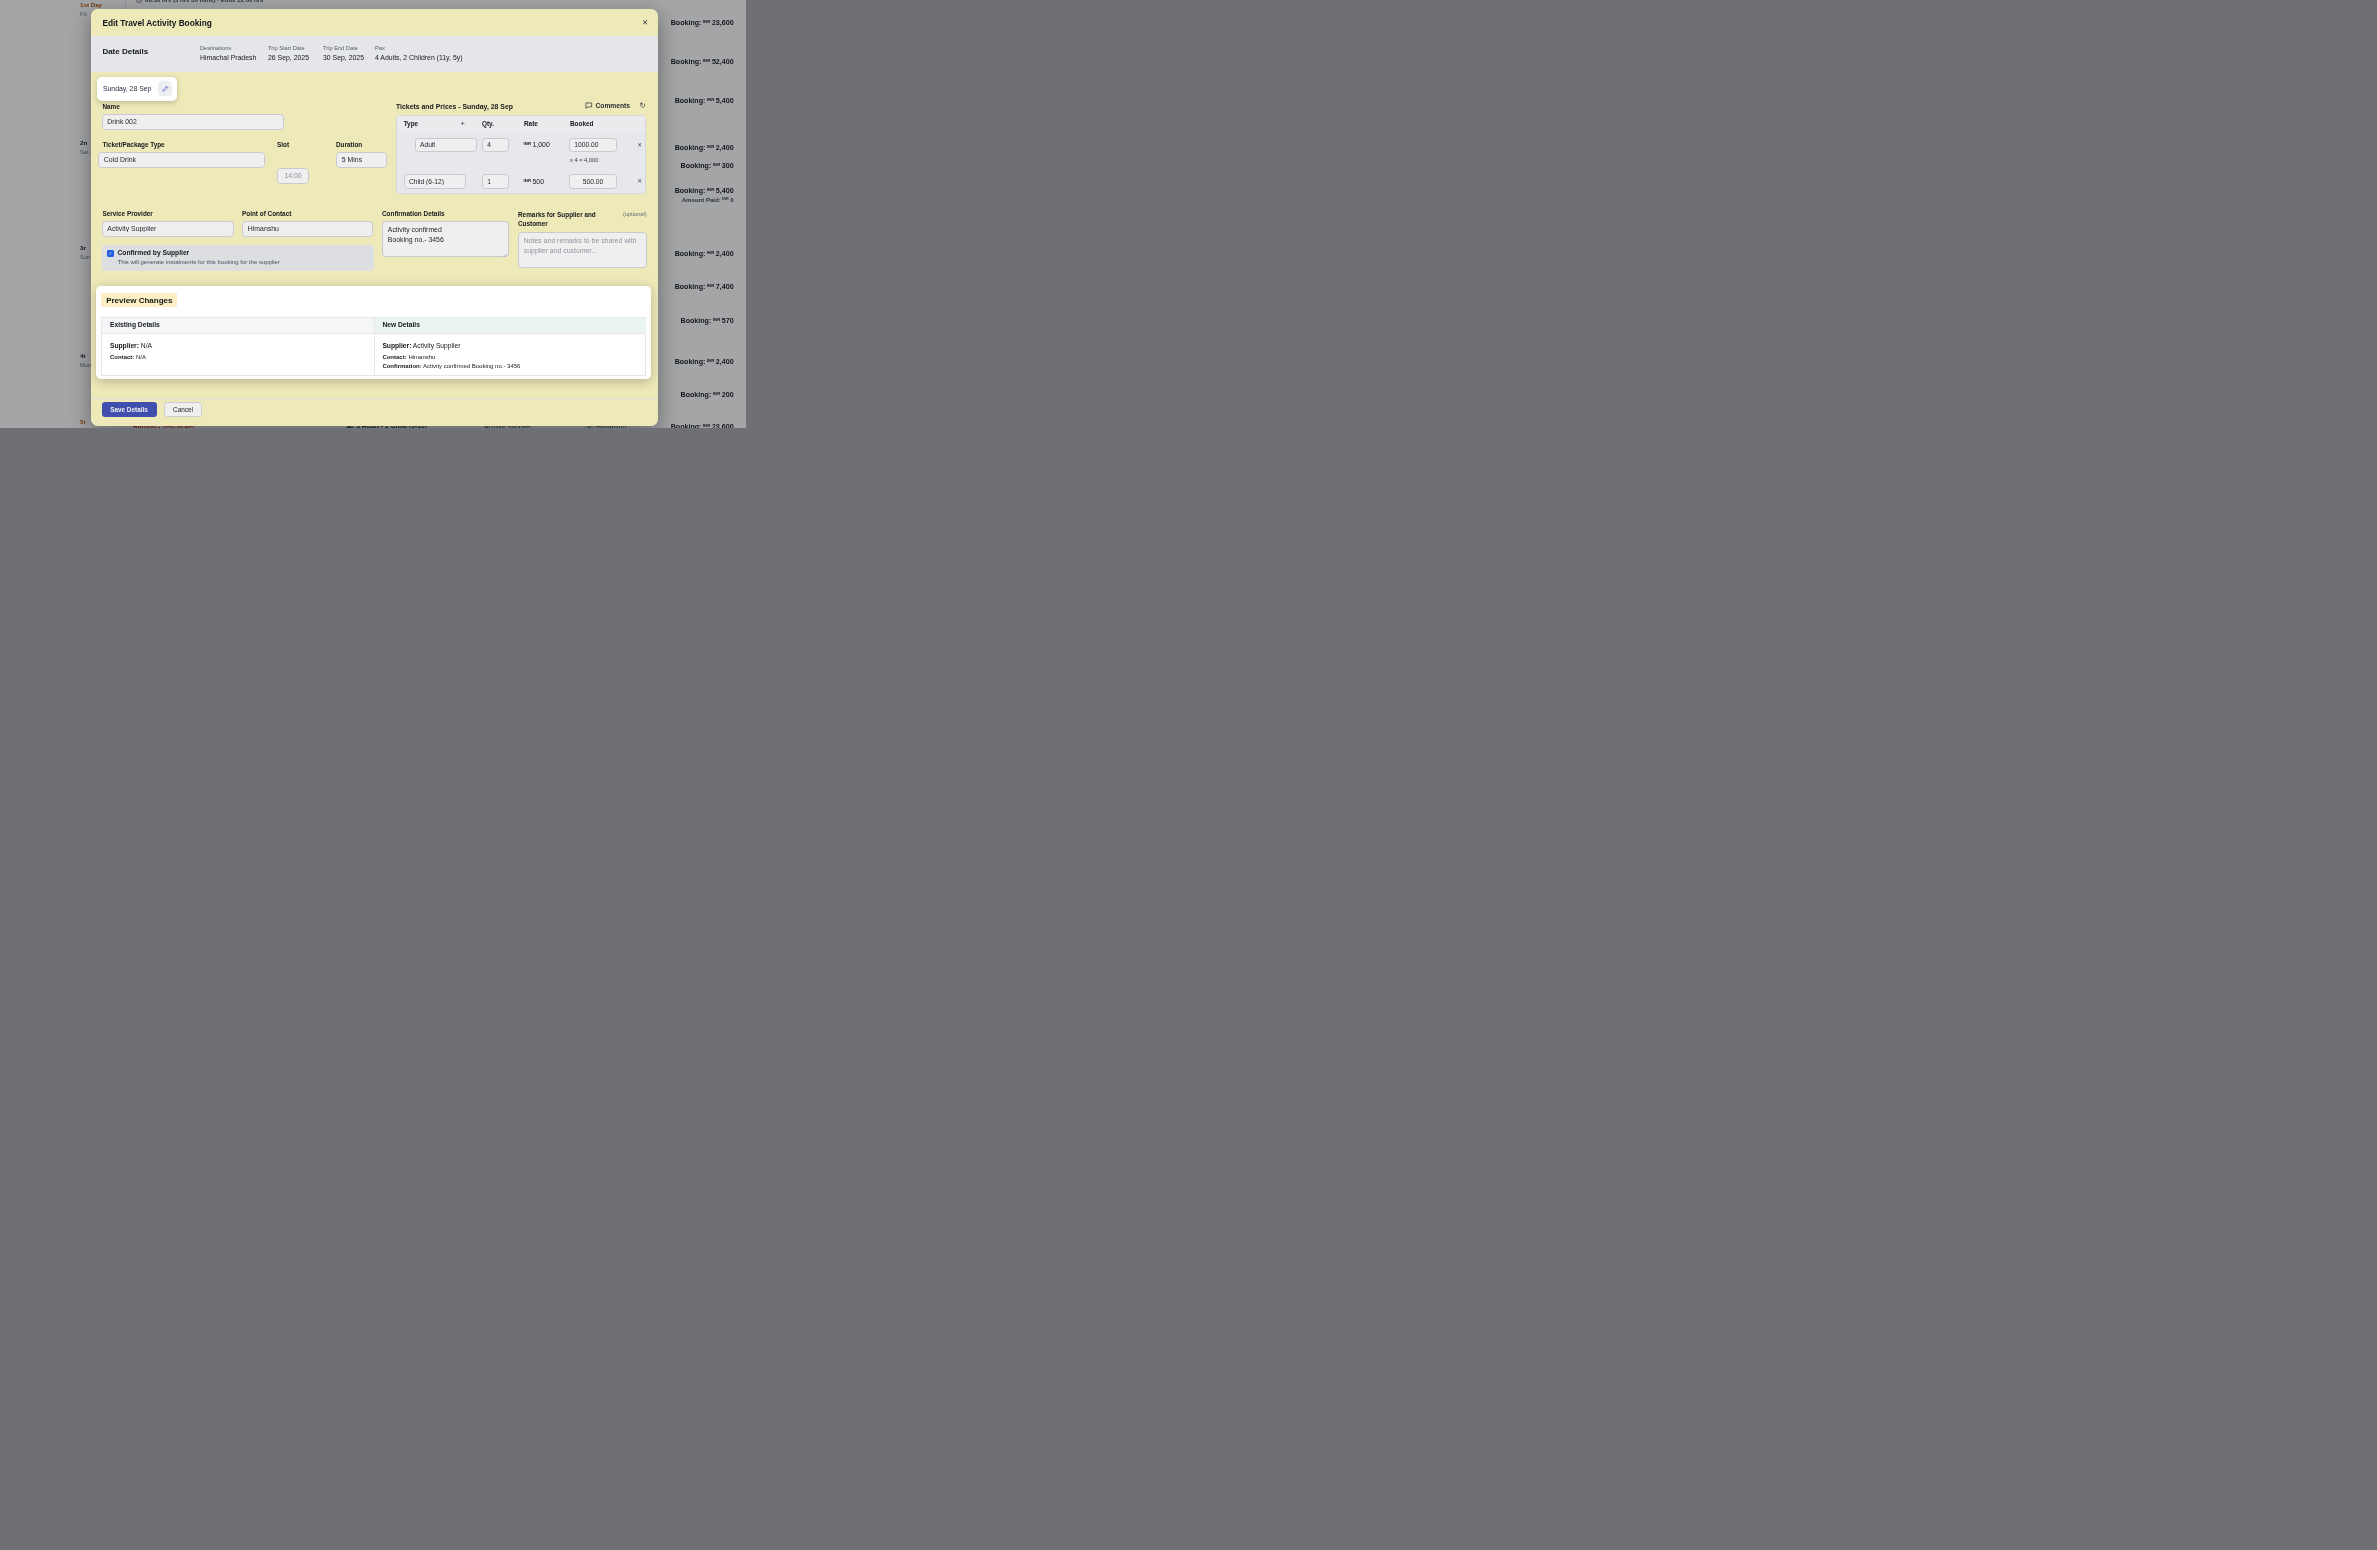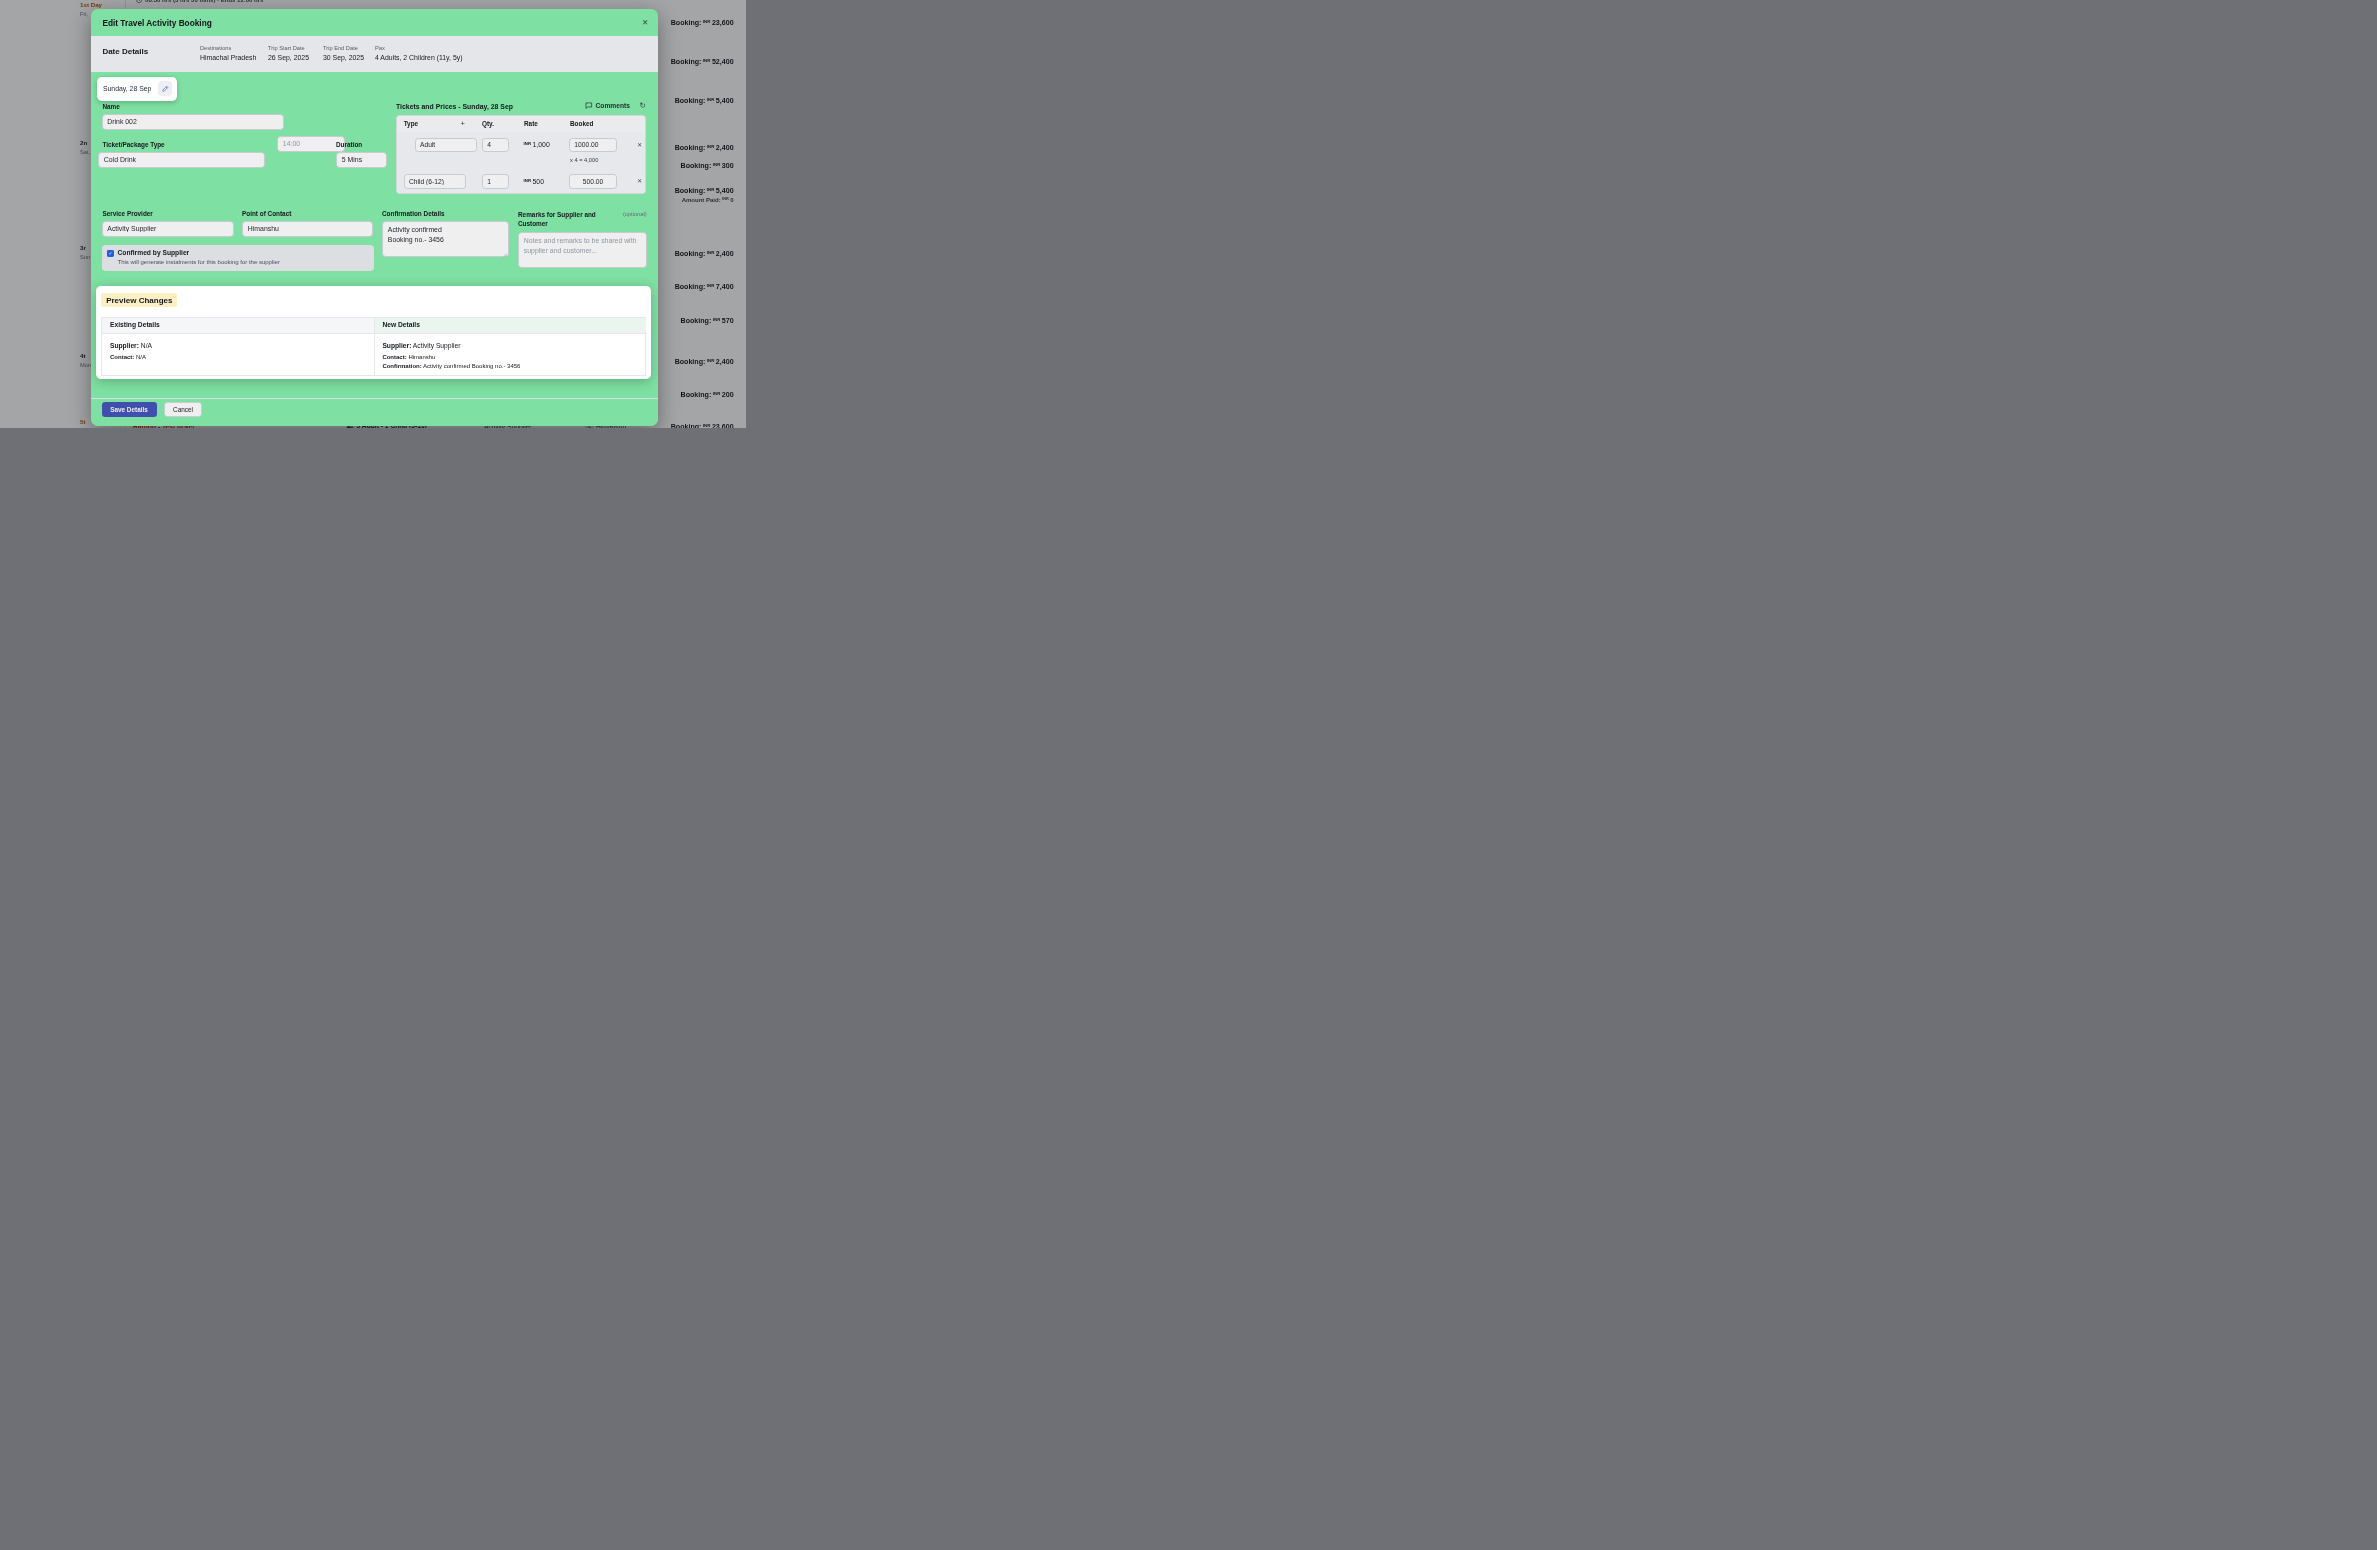--- a/index.html
+++ b/index.html
@@ -9,21 +9,21 @@
   .bk{position:absolute;right:12.4px;font-weight:bold;font-size:7.1px;color:#15181d;text-align:right;white-space:nowrap;}
   .bk-sub{font-size:6px;font-weight:bold;color:#3e444c;margin-top:1.9px;}
   .inr{font-size:4.3px;font-weight:bold;position:relative;top:-1.9px;margin:0 1.4px;letter-spacing:0.1px;}
   .inr-s{font-size:3.8px;}
   .day{position:absolute;left:80px;width:44px;white-space:nowrap;}
   .day-t{font-size:6.2px;font-weight:bold;}
   .day-d{font-size:5.7px;color:#6b7280;margin-top:2.9px;}
   .frag{position:absolute;font-weight:bold;font-size:7.1px;color:#15181d;}
   
   .backdrop{position:absolute;inset:0;background:rgba(16,18,22,0.38);z-index:2;}
-  .modal{position:absolute;left:91px;top:8.6px;width:567px;height:417px;background:#86efac;border-radius:6.7px;
+  .modal{position:absolute;left:91px;top:8.6px;width:567px;height:417px;background:#fef9c3;border-radius:6.7px;
          box-shadow:0 6.7px 21px rgba(0,0,0,.38);z-index:3;overflow:hidden;}
   .dim{position:absolute;inset:0;background:rgba(30,33,40,0.07);z-index:4;pointer-events:none;}
   .spot{z-index:6;}
   .lbl{position:absolute;font-size:6.4px;font-weight:bold;color:#15181d;white-space:nowrap;}
   .slbl{position:absolute;font-size:5.7px;color:#5c636b;white-space:nowrap;}
   .val{position:absolute;font-size:6.9px;color:#15181d;white-space:nowrap;}
   .inp{position:absolute;background:#fff;border:0.5px solid #d5d8de;border-radius:3.8px;height:16px;padding:0 4.8px;
        font-family:"Liberation Sans",sans-serif;font-size:6.9px;color:#1d2128;box-sizing:border-box;outline:none;}
   .tx{position:absolute;background:#fff;border:0.5px solid #d5d8de;border-radius:3.8px;padding:3.8px 4.8px;resize:none;
       font-family:"Liberation Sans",sans-serif;font-size:6.9px;line-height:1.45;color:#1d2128;box-sizing:border-box;outline:none;}
@@ -154,21 +154,21 @@
     <div class="val" style="left:232px;top:45px;">30 Sep, 2025</div>
     <div class="slbl" style="left:284px;top:36px;">Pax</div>
     <div class="val" style="left:284px;top:45px;">4 Adults, 2 Children (11y, 5y)</div>
 
     <div class="lbl" style="left:11.4px;top:94px;">Name</div>
     <input class="inp" style="left: 10.5px; top: 105px; width: 182px;" value="Drink 002">
 
     <div class="lbl" style="left:11.4px;top:132px;">Ticket/Package Type</div>
     <input class="inp" style="left: 7px; top: 143px; width: 167px;" value="Cold Drink">
     <div class="lbl" style="left:186px;top:132px;">Slot</div>
-    <input class="inp" style="left: 186px; top: 127px; width: 68px;" placeholder="14:00">
+    <input class="inp" style="left: 186px; top: 159px; width: 32px; text-align: center;" placeholder="14:00">
     <div class="lbl" style="left:245px;top:132px;">Duration</div>
     <input class="inp" style="left: 245px; top: 143px; width: 51px;" value="5 Mins">
 
     <div class="abs" style="left:305px;top:94px;font-size:6.9px;font-weight:bold;color:#15181d;white-space:nowrap;">Tickets and Prices - Sunday, 28 Sep</div>
     <button class="iconbtn abs" style="left:494px;top:93px;gap:2.9px;font-size:6.7px;font-weight:bold;color:#2a2f36;font-family:'Liberation Sans',sans-serif;">
       <span style="display:inline-flex;">
         <svg width="7.6" height="7.1" viewBox="0 0 16 15">
             <path d="M2 2h12v8.5H6l-4 3z" fill="none" stroke="#2a2f36" stroke-width="1.5" stroke-linejoin="round"></path>
           </svg>
       </span>

